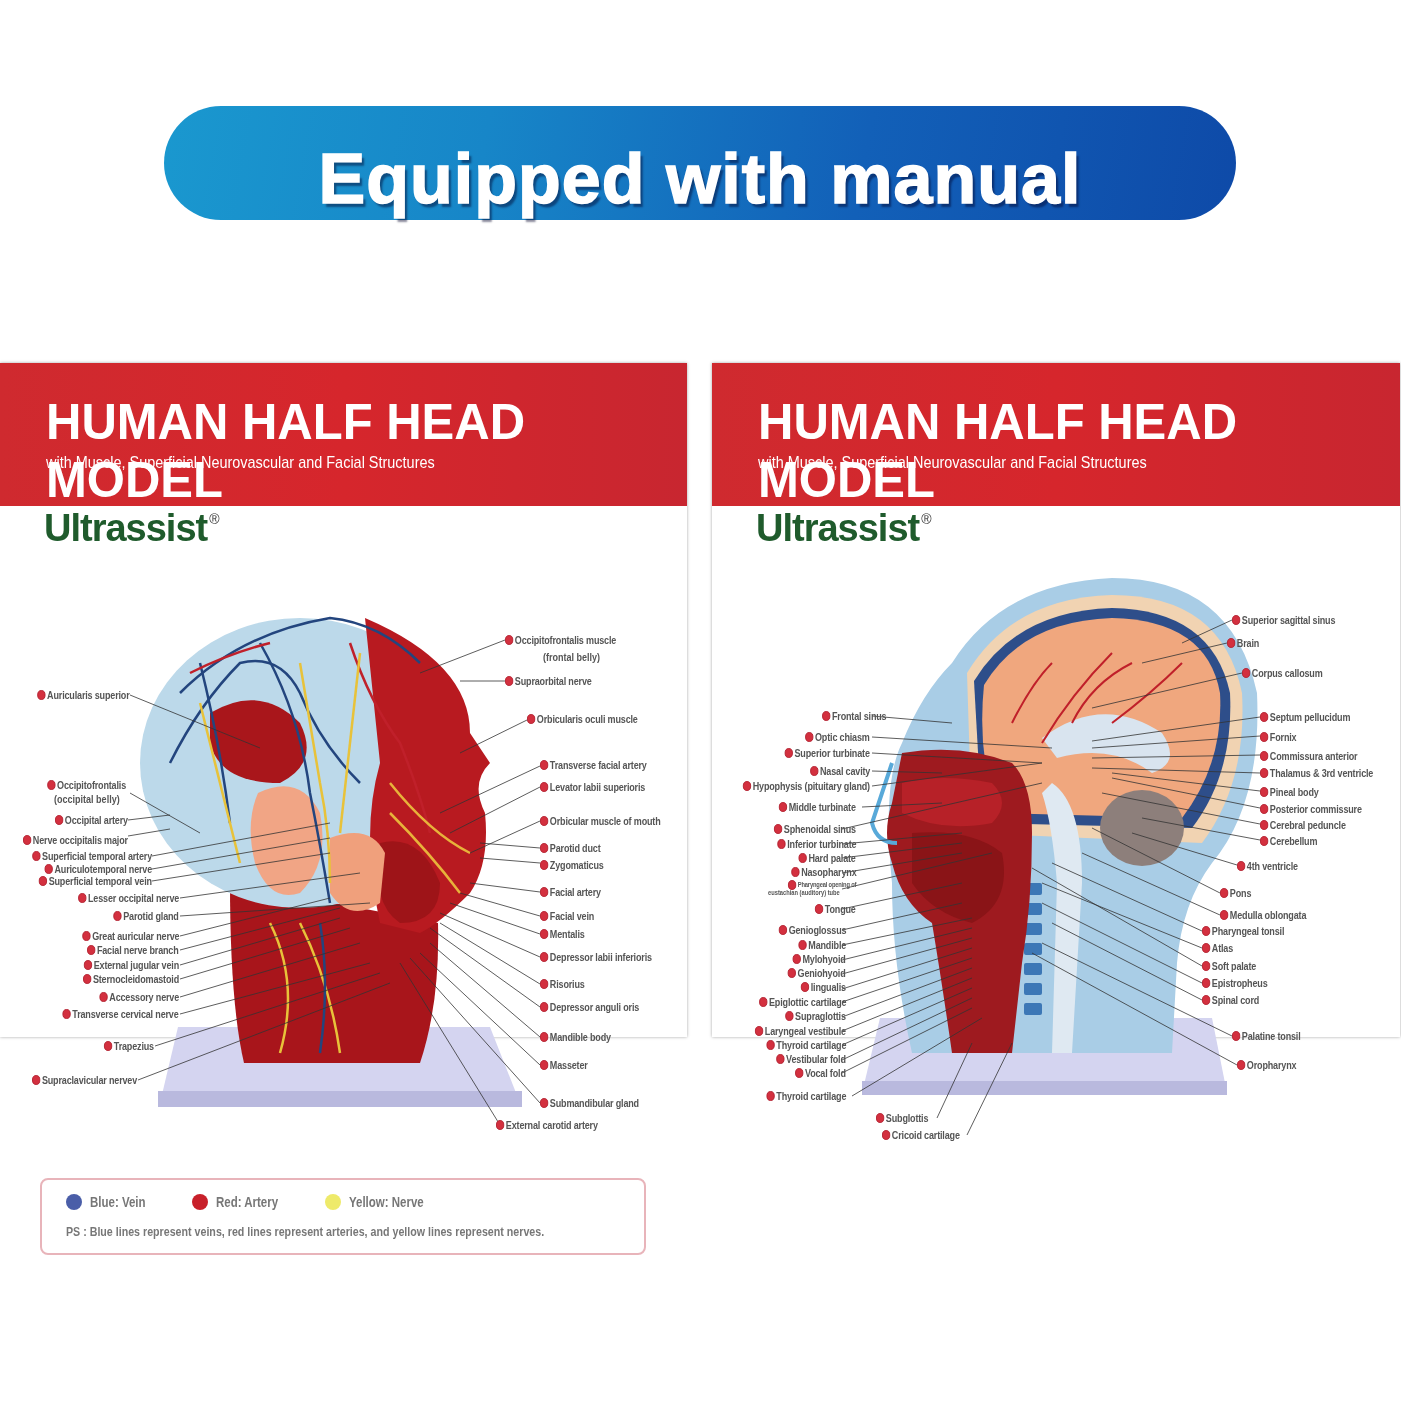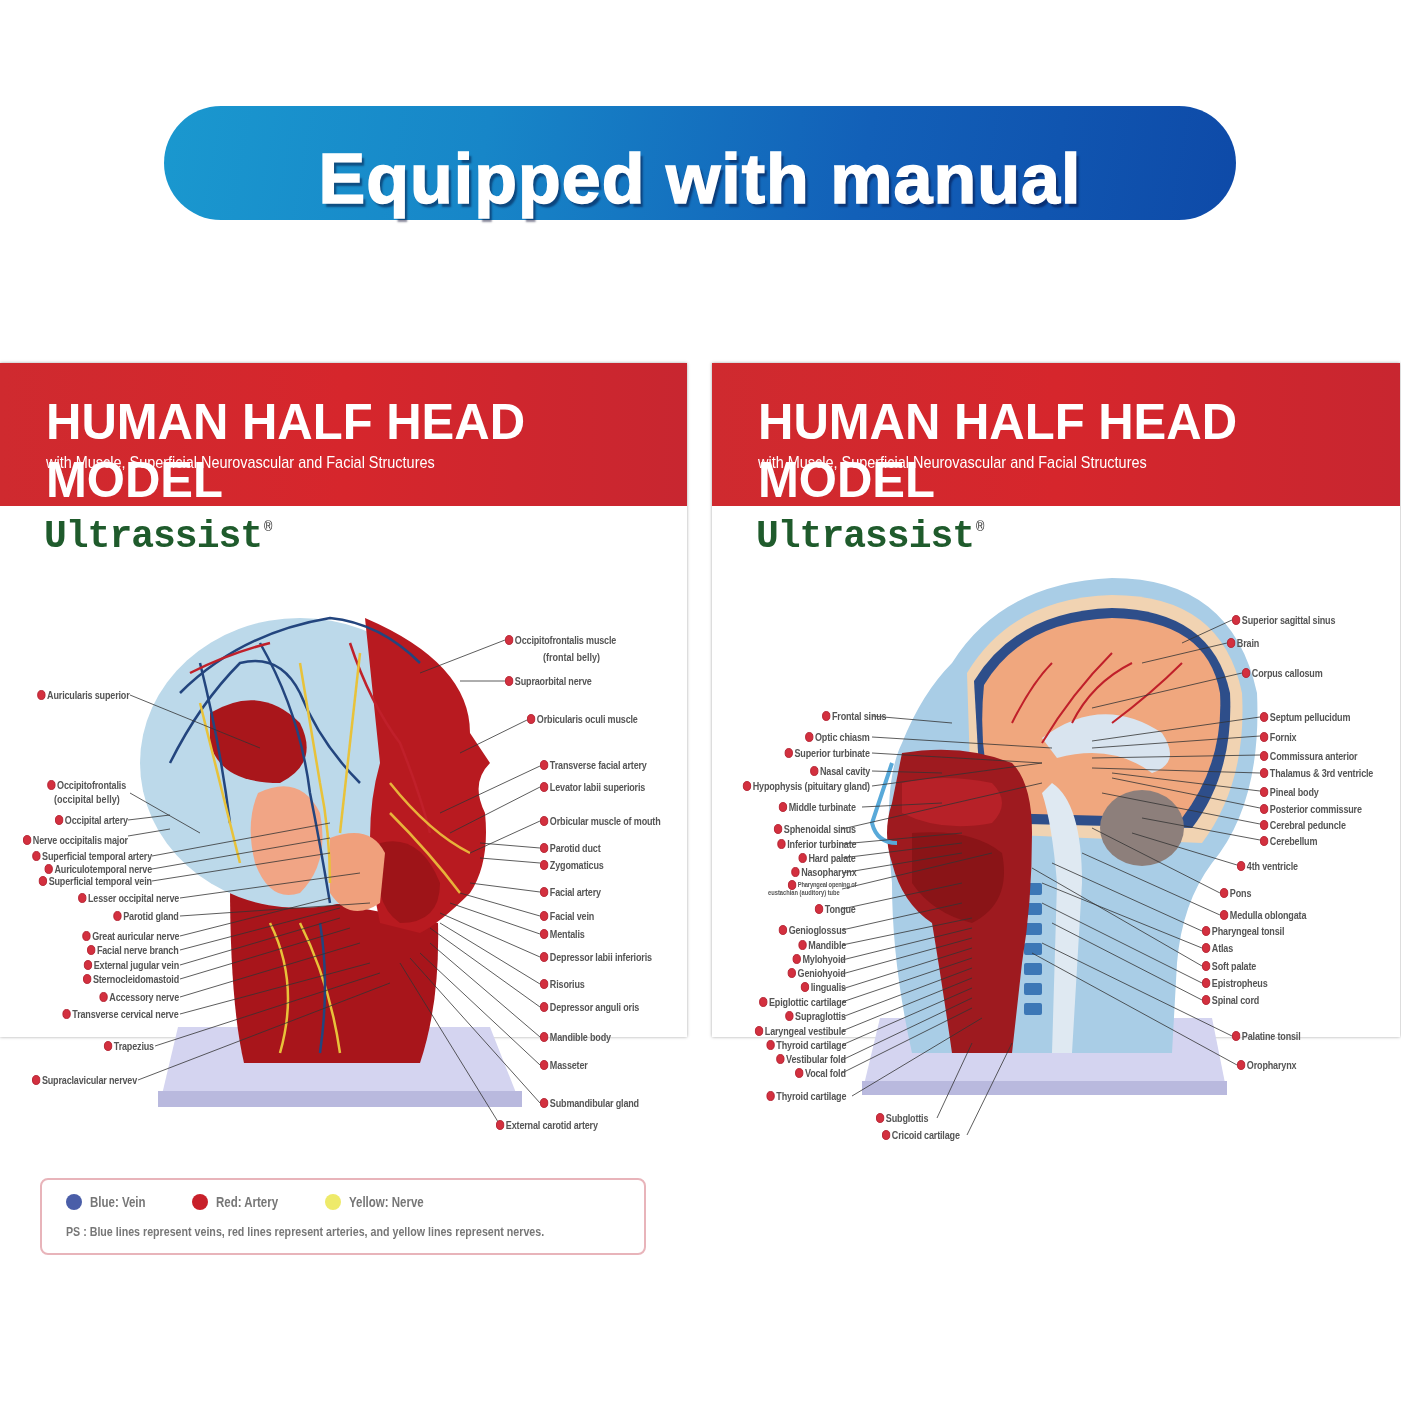--- a/index.html
+++ b/index.html
@@ -38,23 +38,23 @@
     font-family: "Liberation Sans", sans-serif;
     transform: scaleX(0.98); transform-origin: left;
   }
   .panel-subtitle {
     position: absolute; left: 46px; top: 90px;
     color: #ffffff; font-size: 17px;
     font-family: "Liberation Sans", sans-serif;
     transform: scaleX(0.85); transform-origin: left;
   }
   .brand {
-    position: absolute; left: 44px; top: 152px;
+    position: absolute; left: 44px; top: 144px;
     color: #1f5b2c; font-weight: 700; font-size: 38px;
-    font-family: Liberation Mono, monospace;
+    font-family: Liberation Sans, sans-serif;
     letter-spacing: -1px;
   }
   .brand sup { font-size: 14px; color: #333; font-weight: 400; vertical-align: top; position: relative; top: 4px; margin-left: 2px; }
 
   .label {
     position: absolute; font-size: 11px; font-weight: 700; color: #555;
     white-space: nowrap; letter-spacing: -0.2px;
     font-family: "Liberation Sans", sans-serif;
     display: flex; align-items: center; line-height: 12px;
     transform: scaleX(0.82);

